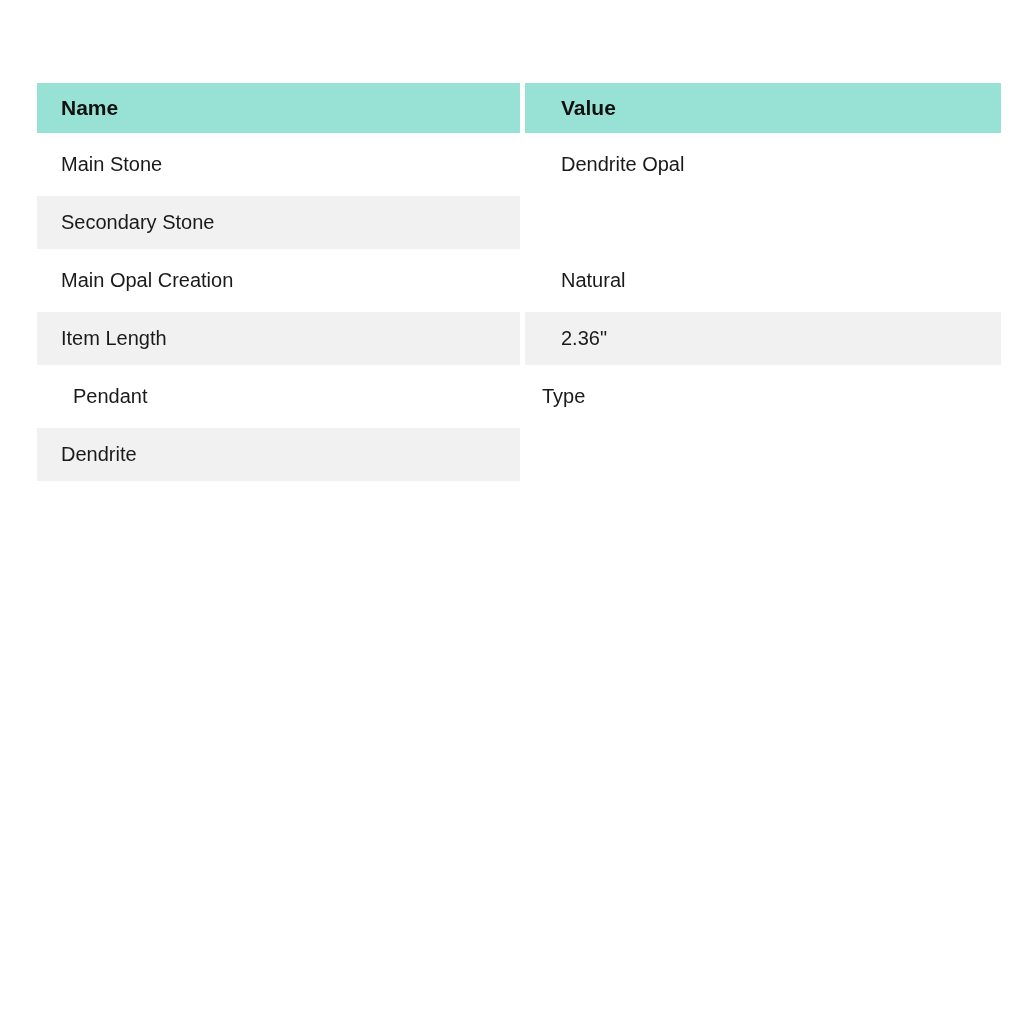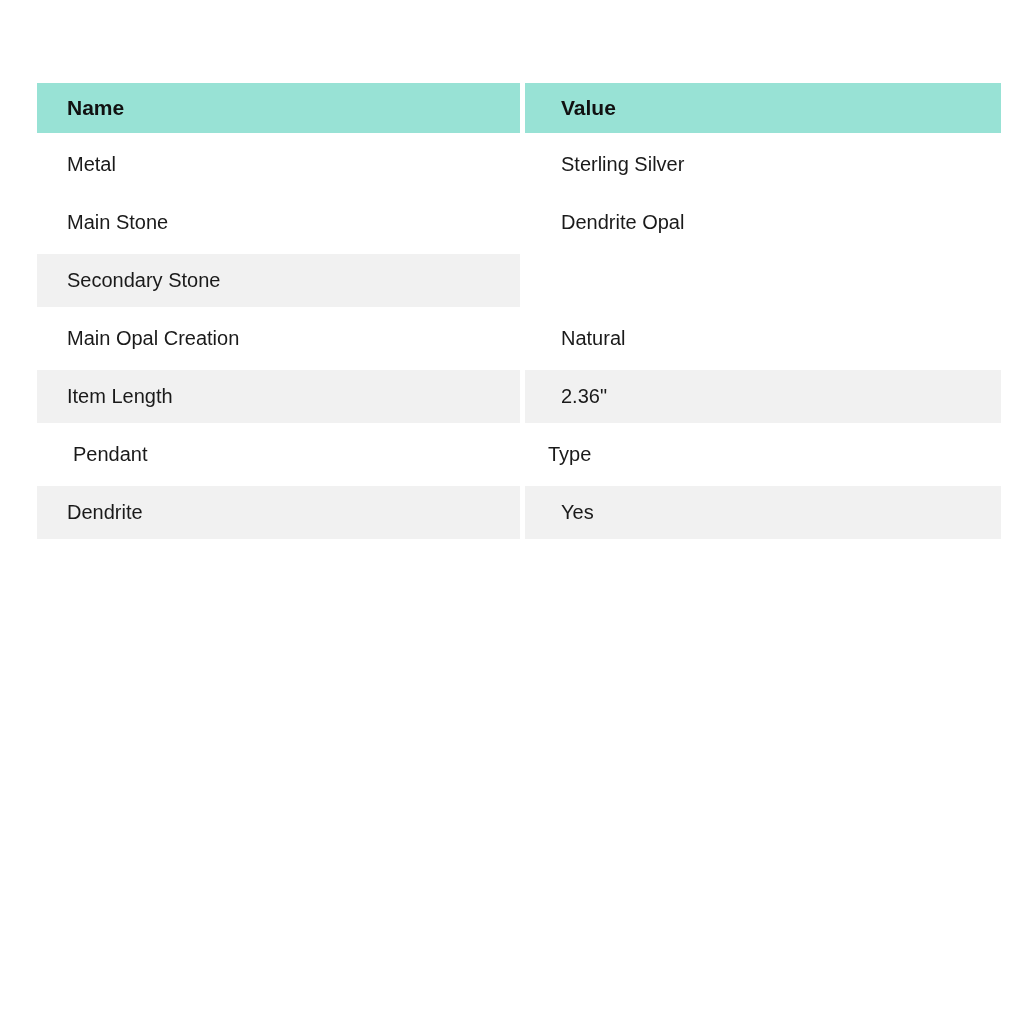--- a/index.html
+++ b/index.html
@@ -35,21 +35,21 @@
   .cell {
     display: flex;
     align-items: center;
     box-sizing: border-box;
     background: var(--row-bg, #ffffff);
     overflow: hidden;
     white-space: nowrap;
   }
   .name-cell {
     width: 483px;
-    padding-left: 30px;
+    padding-left: 24px;
   }
   .value-cell {
     flex: 1;
     padding-left: 36px;
   }
   .row.header .cell {
     background: var(--header-bg, #98e2d5);
     font-weight: 600;
     font-size: 21px;
     color: #111111;
@@ -60,24 +60,20 @@
 </style>
 </head>
 <body>
 
 <div class="spec-table">
   <div class="row header">
     <div class="cell name-cell">Name</div>
     <div class="cell value-cell">Value</div>
   </div>
   <div id="rows">
-  <div class="row">
-    <div class="cell name-cell">Metal</div>
-    <div class="cell value-cell">Sterling Silver</div>
-  </div>
 
 
   <div class="row">
     <div class="cell name-cell">Main Stone</div>
     <div class="cell value-cell">Dendrite Opal</div>
   </div>
 
   <div class="row alt">
     <div class="cell name-cell">Secondary Stone</div>
   </div>
@@ -92,16 +88,15 @@
     <div class="cell value-cell">2.36"</div>
   </div>
 
   <div class="row">
     <div class="cell value-cell">Pendant</div>
     <div class="cell name-cell">Type</div>
   </div>
 
   <div class="row alt">
     <div class="cell name-cell">Dendrite</div>
-    <div class="cell value-cell">Yes</div>
   </div>
 </div>
 </div>
 
 </body></html>

